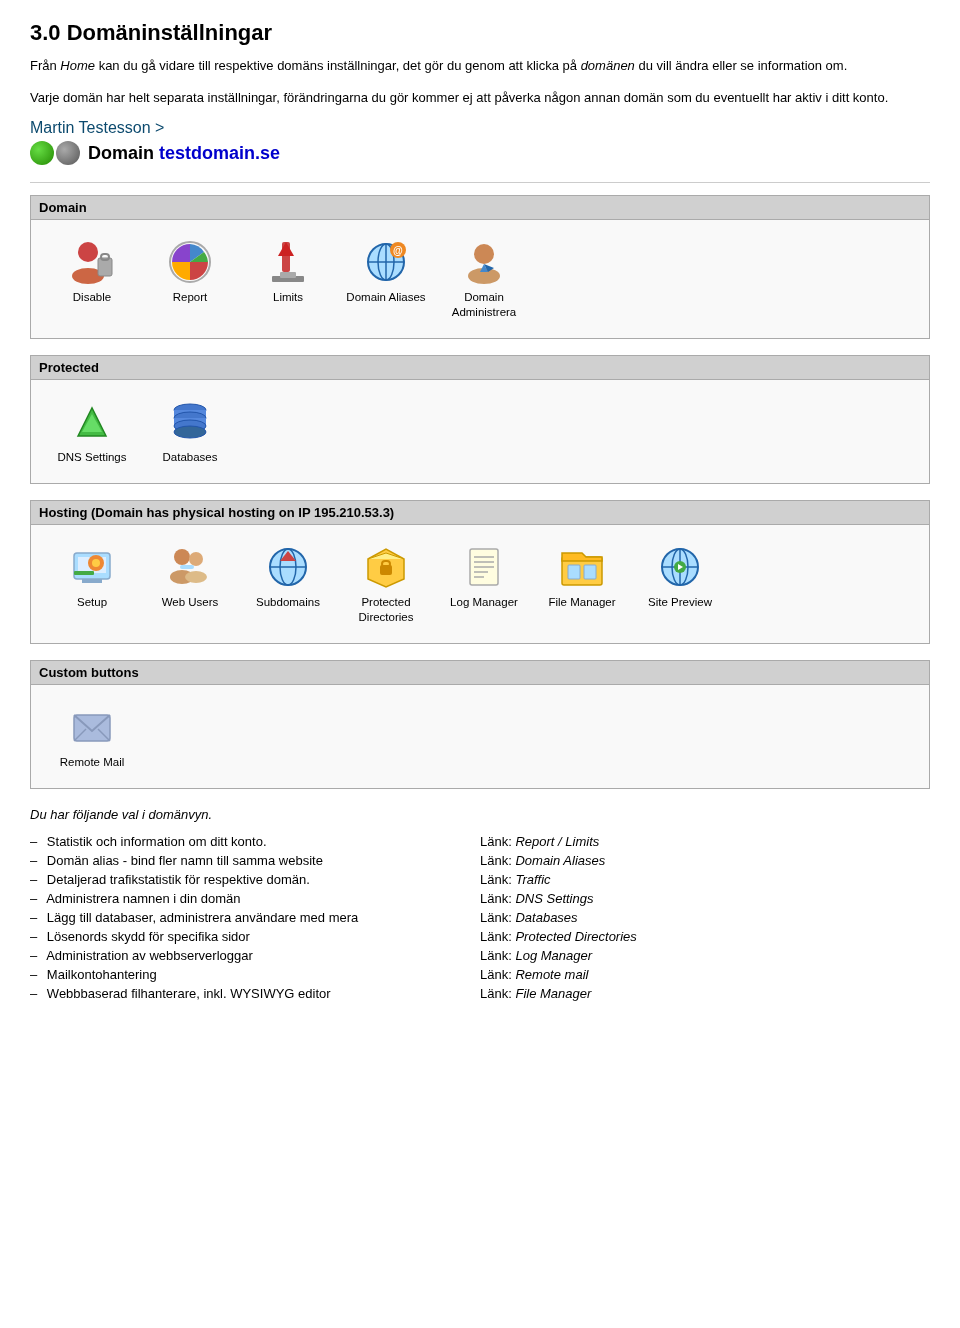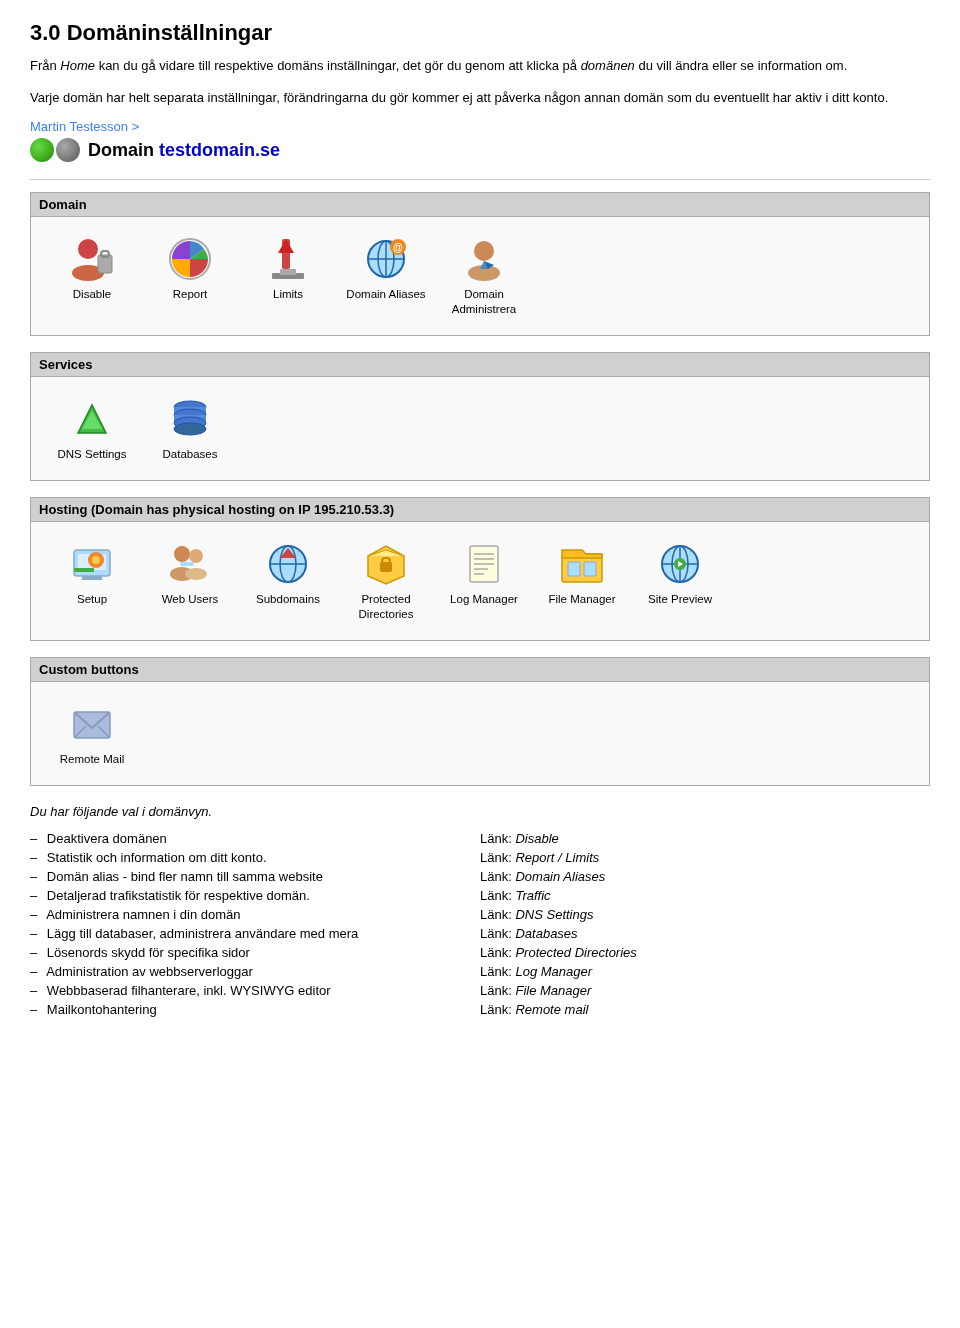--- a/index.html
+++ b/index.html
@@ -18,22 +18,22 @@
       color: #000;
     }
     p {
       margin-bottom: 12px;
       line-height: 1.5;
     }
     em { font-style: italic; margin-top: 32px; }
     strong { font-weight: bold; }
 
     .breadcrumb {
-      font-size: 13px;
-      color: #3b82f6;
+      font-size: 16px;
+      color: #0c4a6e;
       margin-bottom: 4px;
     }
 
     .domain-header {
       display: flex;
       align-items: center;
       gap: 8px;
       margin-bottom: 17px;
     }
     .domain-icons {
@@ -235,21 +235,21 @@
           <polygon points="24,26 34,30 28,34" fill="#2266aa"></polygon>
         </svg>
       </div>
       <span class="icon-label">Domain Administrera</span>
     </div>
 
   </div>
 </div>
 
 <div class="section-box">
-  <div class="section-header">Services</div>
+  <div class="section-header">Protected</div>
   <div class="section-content">
 
     <div class="icon-item">
       <div class="icon-img">
         <svg class="svg-icon" viewBox="0 0 48 48">
           <polygon points="10,38 24,10 38,38" fill="#44bb44" stroke="#228822" stroke-width="1.5"></polygon>
           <polygon points="14,34 24,16 34,34" fill="#66dd66"></polygon>
         </svg>
       </div>
       <span class="icon-label">DNS Settings</span>
@@ -387,29 +387,20 @@
     </div>
 
   </div>
 </div>
 
 <div class="list-section">
   <p>Du har följande val i domänvyn.</p>
 
   <div class="two-col-list">
 
-    <div class="list-row">
-      <div class="list-col-left">
-        <span class="dash">–</span>
-        <span>Deaktivera domänen</span>
-      </div>
-      <div class="list-col-right">
-        <span>Länk:</span> <em>Disable</em>
-      </div>
-    </div>
 
     <div class="list-row">
       <div class="list-col-left">
         <span class="dash">–</span>
         <span>Statistik och information om ditt konto.</span>
       </div>
       <div class="list-col-right">
         <span>Länk:</span> <em>Report / Limits</em>
       </div>
     </div>
@@ -470,31 +461,31 @@
         <span>Administration av webbserverloggar</span>
       </div>
       <div class="list-col-right">
         <span>Länk:</span> <em>Log Manager</em>
       </div>
     </div>
 
     <div class="list-row">
       <div class="list-col-left">
         <span class="dash">–</span>
+        <span>Mailkontohantering</span>
+      </div>
+      <div class="list-col-right">
+        <span>Länk:</span> <em>Remote mail</em>
+      </div>
+    </div>
+
+    <div class="list-row">
+      <div class="list-col-left">
+        <span class="dash">–</span>
         <span>Webbbaserad filhanterare, inkl. WYSIWYG editor</span>
       </div>
       <div class="list-col-right">
         <span>Länk:</span> <em>File Manager</em>
       </div>
     </div>
 
-    <div class="list-row">
-      <div class="list-col-left">
-        <span class="dash">–</span>
-        <span>Mailkontohantering</span>
-      </div>
-      <div class="list-col-right">
-        <span>Länk:</span> <em>Remote mail</em>
-      </div>
-    </div>
-
   </div>
 </div>
 
 </body></html>

